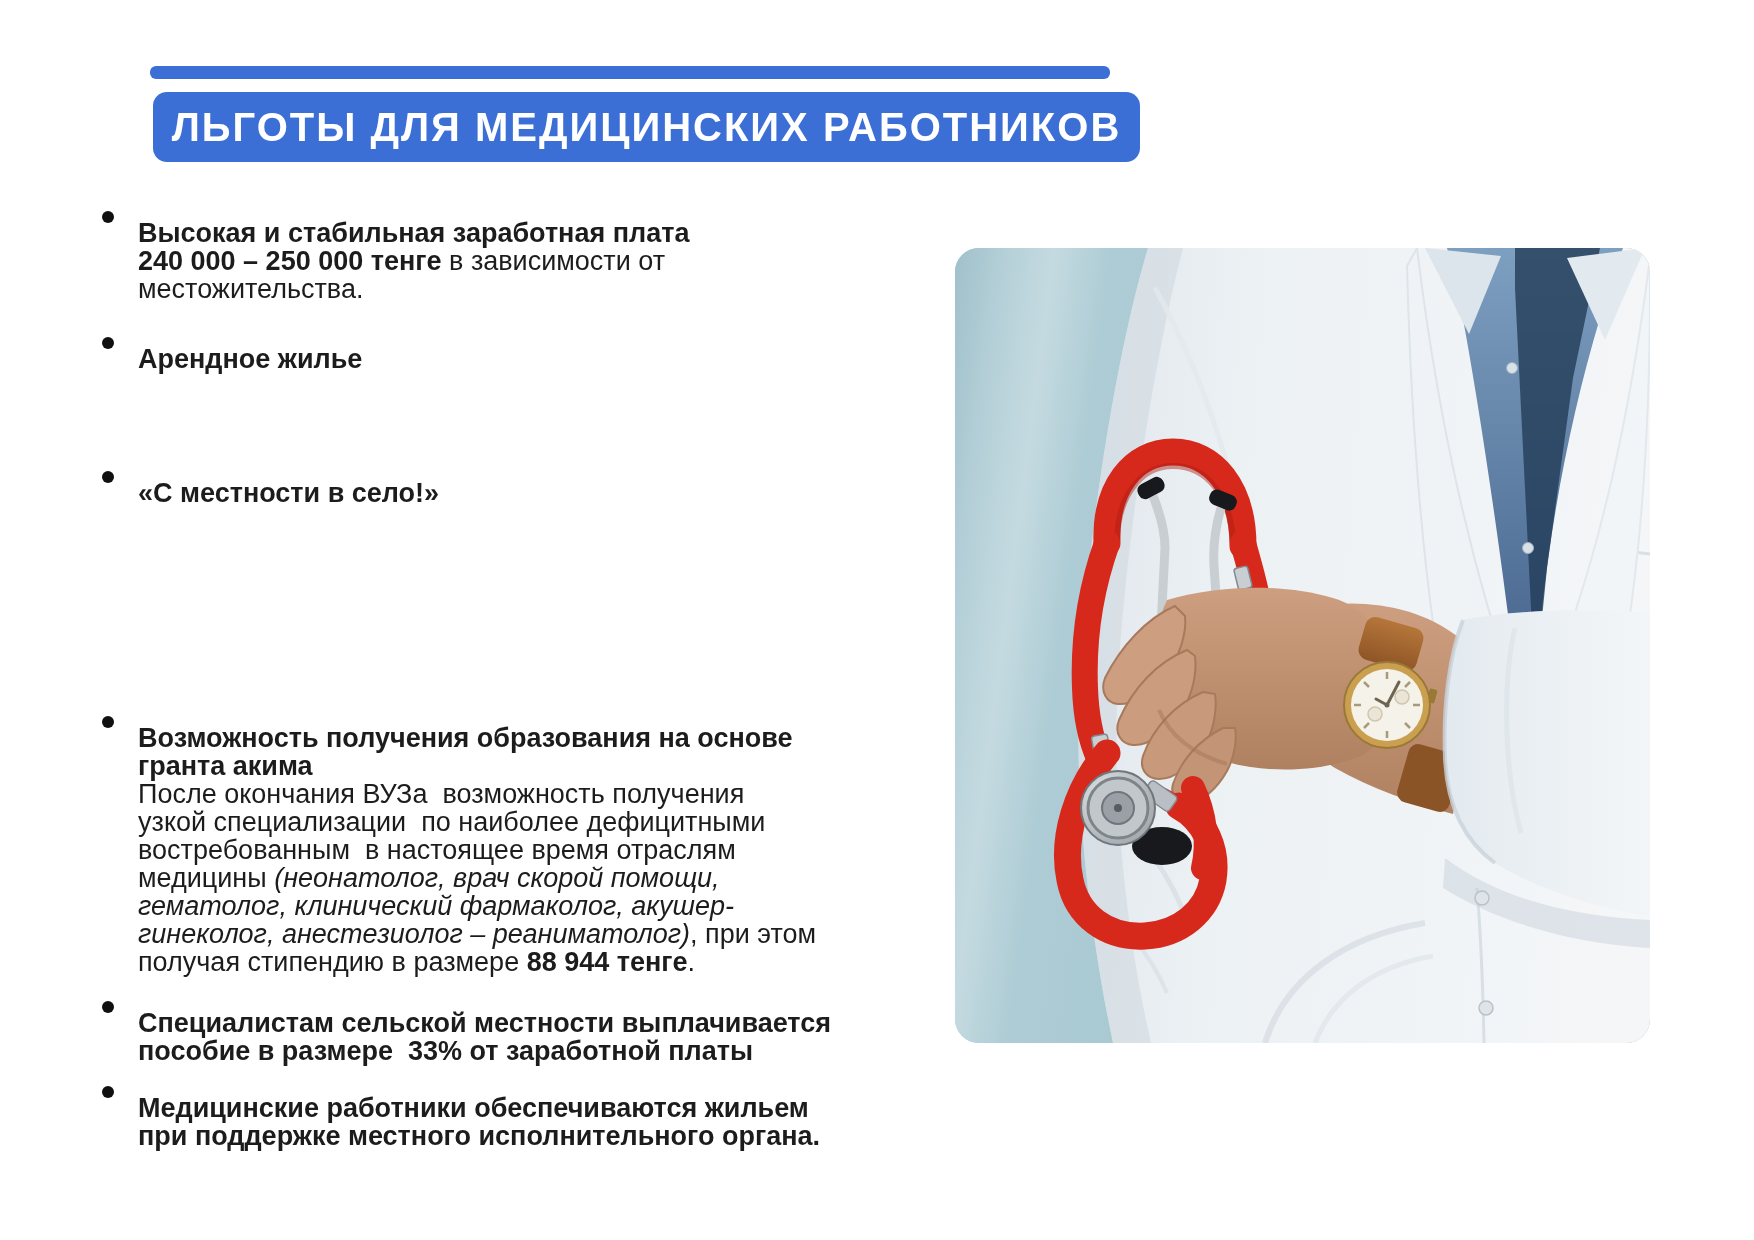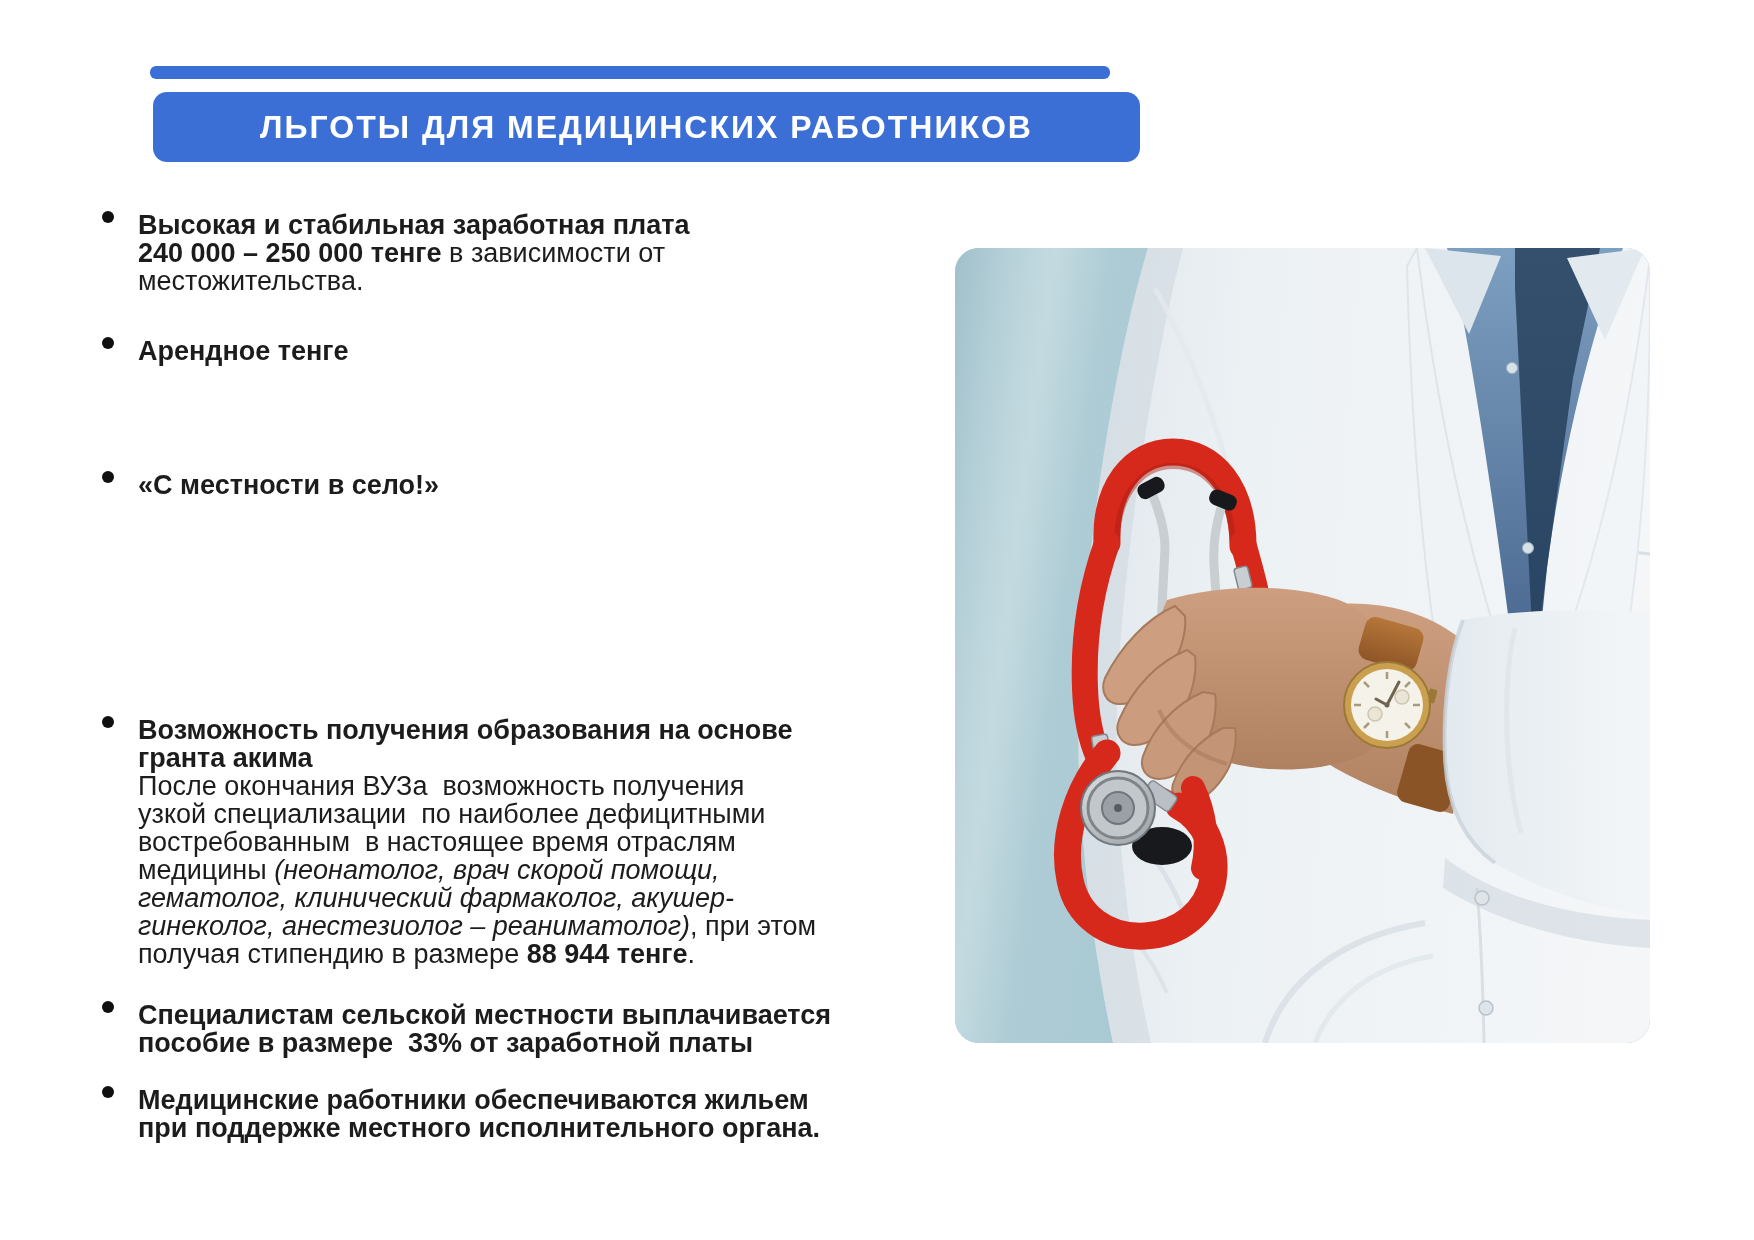--- a/index.html
+++ b/index.html
@@ -10,30 +10,30 @@
   .banner-backing{
     position:absolute;left:150px;top:66px;width:960px;height:13px;
     background:var(--banner-bg,#3b6fd6);border-radius:6px;
   }
   .banner{
     position:absolute;left:153px;top:92px;width:987px;height:70px;
     background:var(--banner-bg,#3b6fd6);border-radius:14px;
     display:flex;align-items:center;justify-content:center;
   }
   .banner .title{
-    color:#ffffff;font-weight:700;font-size:32px;letter-spacing:2px;white-space:nowrap;
+    color:#ffffff;font-weight:700;font-size:40px;letter-spacing:2px;white-space:nowrap;
   }
   .benefits{list-style:none;margin:0;padding:0;}
   .bullet{position:absolute;left:102px;width:845px;}
   .dot{
     position:absolute;left:0;top:8px;width:12px;height:12px;border-radius:50%;
     background:#101010;
   }
   .txt{
-    margin:8px 0 0 36px;font-size:27px;line-height:28px;color:var(--text,#1c1c1c);
+    margin:16px 0 0 36px;font-size:27px;line-height:28px;color:var(--text,#1c1c1c);
     white-space:pre-wrap;
   }
   .b{font-weight:700;}
   .i{font-style:italic;}
   .photo{
     position:absolute;left:955px;top:248px;width:695px;height:795px;
     border-radius:24px;overflow:hidden;margin:0;background:#a9c8d2;
   }
 </style>
 </head>
@@ -50,21 +50,21 @@
 
     <li class="bullet" style="top:203px">
       <span class="dot"></span>
       <p class="txt"><span class="b">Высокая и стабильная заработная плата
 </span><span class="b">240 000 – 250 000 тенге</span><span> в зависимости от
 местожительства.</span></p>
     </li>
 
     <li class="bullet" style="top:329px">
       <span class="dot"></span>
-      <p class="txt"><span class="b">Арендное тенге
+      <p class="txt"><span class="b">Арендное жилье
 </span></p>
     </li>
 
     <li class="bullet" style="top:463px">
       <span class="dot"></span>
       <p class="txt"><span class="b">«С местности в село!»
 </span></p>
     </li>
 
     <li class="bullet" style="top:708px">

